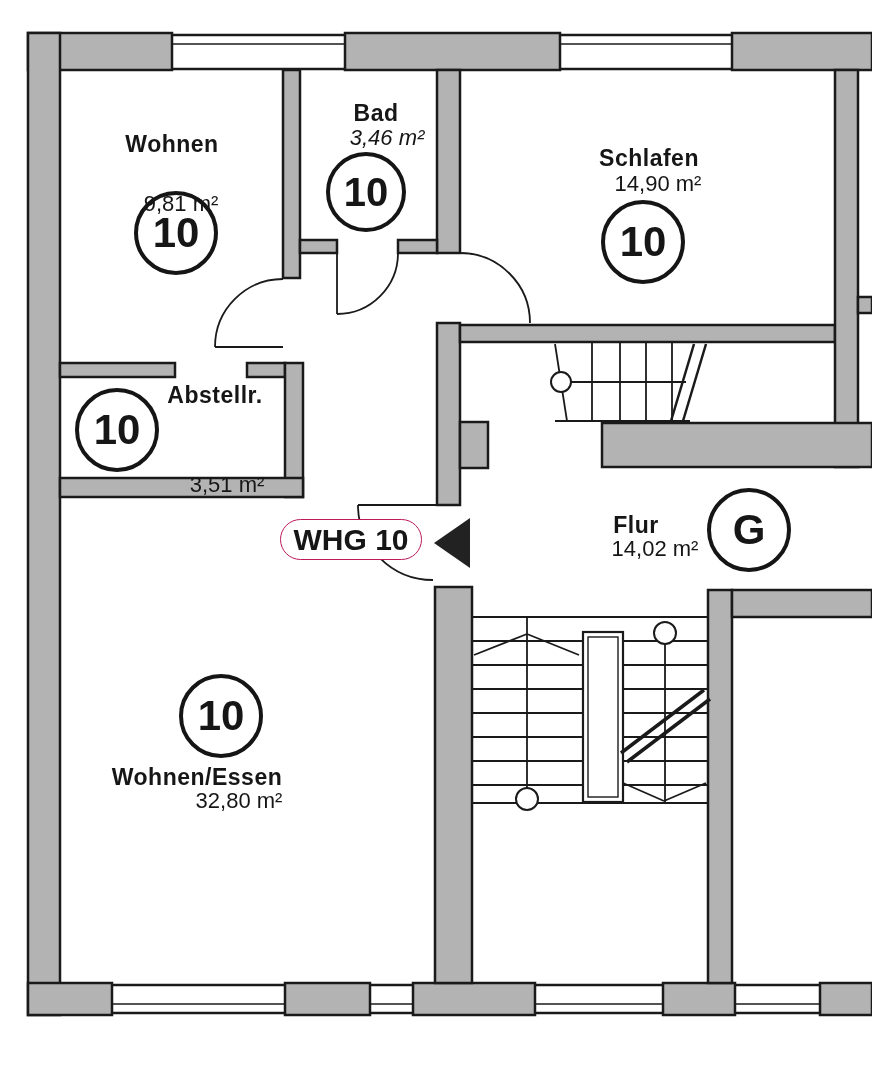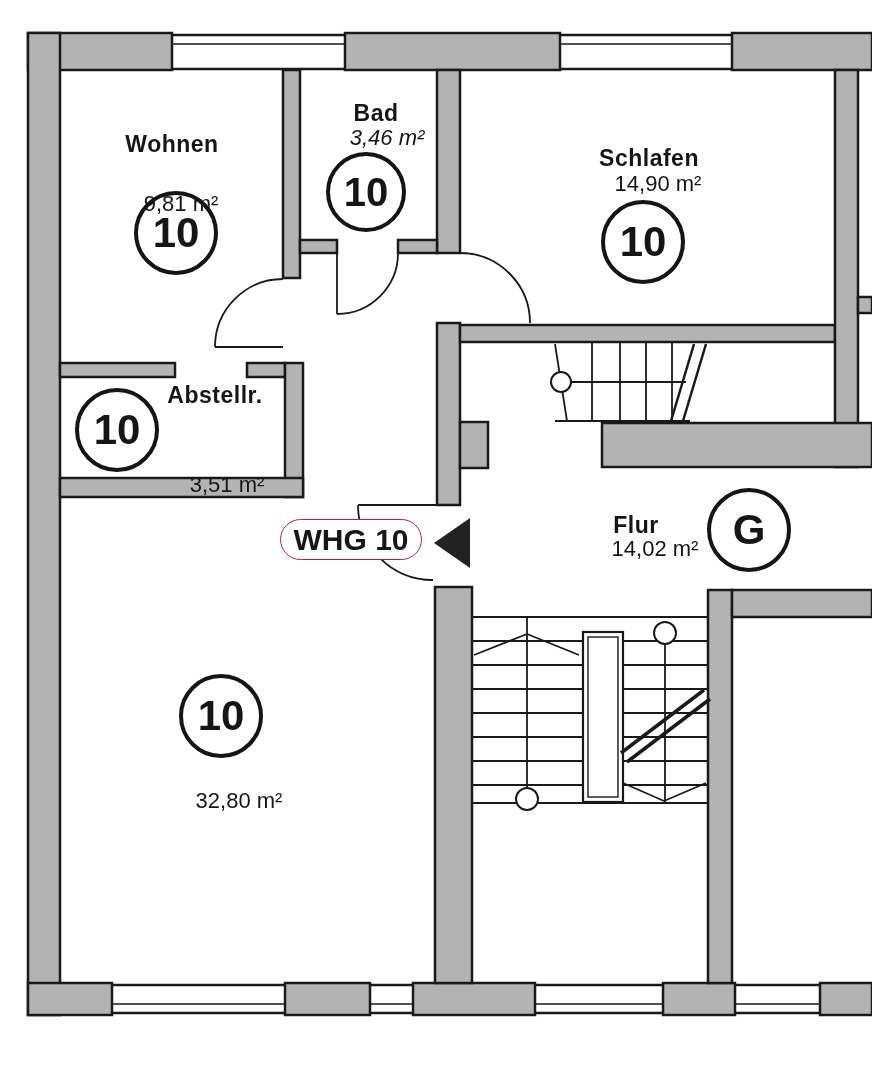--- a/index.html
+++ b/index.html
@@ -179,18 +179,19 @@
 
   <div class="lbl room-name" style="left:215px;top:395px;">Abstellr.</div>
   <div class="lbl room-area" style="left:227px;top:441px;margin-top:44px;">3,51 m²</div>
   <div class="badge" style="left:117px;top:430px;">10</div>
 
   <div class="lbl room-name" style="left:636px;top:525px;">Flur</div>
   <div class="lbl room-area" style="left:655px;top:549px;">14,02 m²</div>
   <div class="badge" style="left:749px;top:530px;">G</div>
 
   <div class="badge" style="left:221px;top:716px;">10</div>
+  <div class="lbl room-name" style="left:197px;top:777px;">Wohnen/Essen</div>
   <div class="lbl room-area" style="left:239px;top:801px;">32,80 m²</div>
 
   <div class="pill">WHG 10</div>
   <div class="arrow"></div>
 
 </div>
 
 </body></html>

